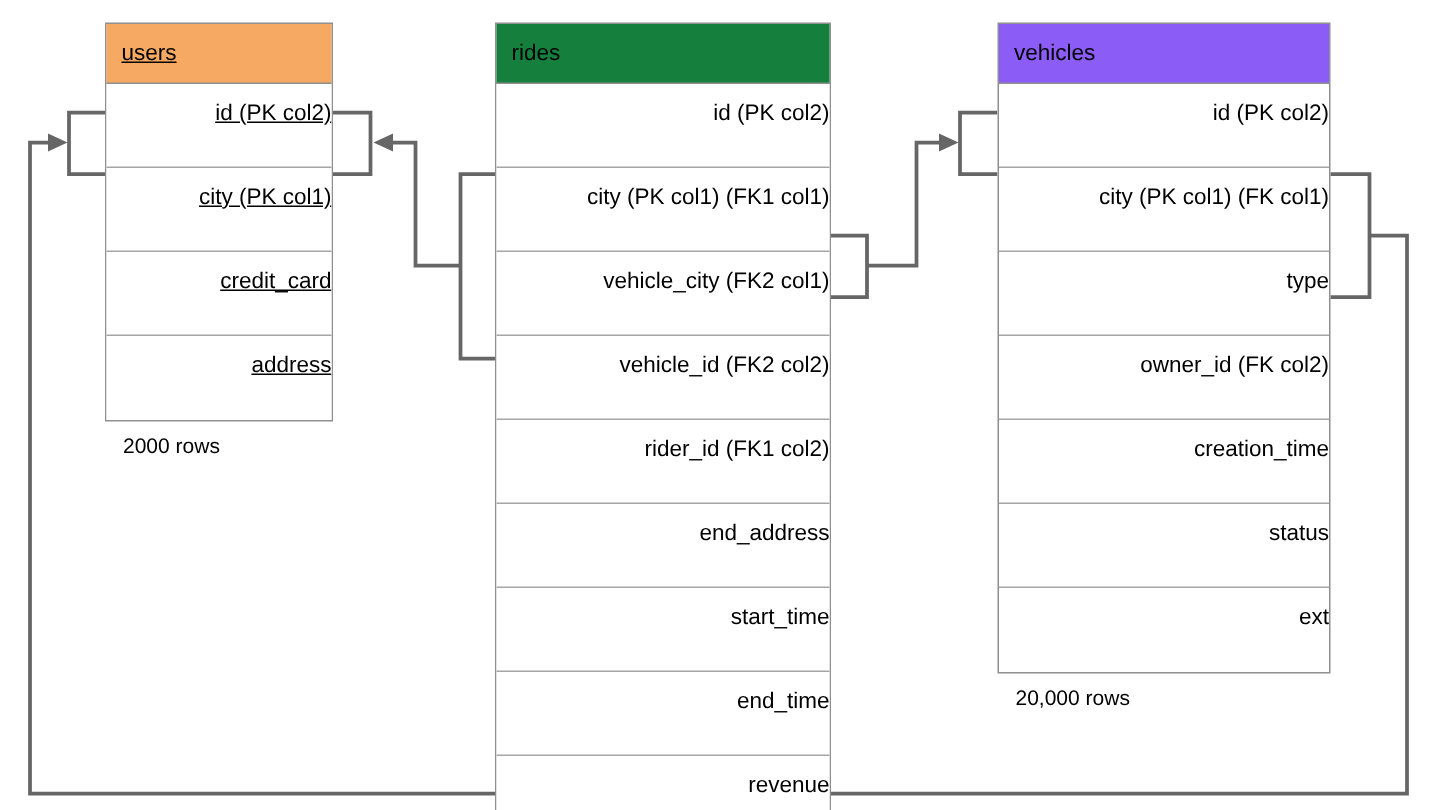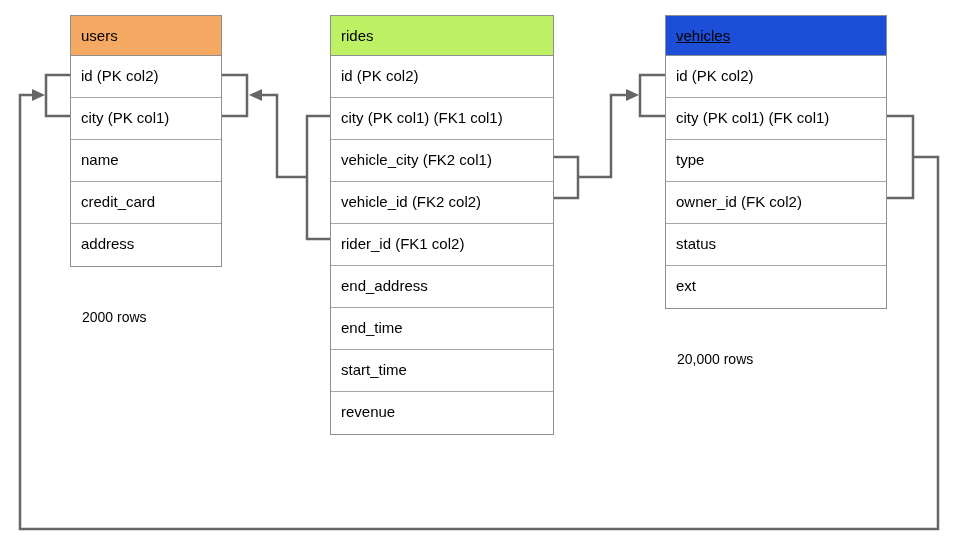--- a/index.html
+++ b/index.html
@@ -44,46 +44,46 @@
     line-height: 40px;
     padding-left: 10px;
     font-size: 15px;
     color: #000000;
     border-bottom: 1px solid #8f8f8f;
     box-sizing: border-box;
     white-space: nowrap;
     overflow: hidden;
   }
   .tbl-row {
-    height: 42px;
+    height: 56px;
     line-height: 40px;
     padding-left: 10px;
     font-size: 15px;
     color: #000000;
     background: #ffffff;
     border-bottom: 1px solid #a6a6a6;
     box-sizing: border-box;
     white-space: nowrap;
     overflow: hidden;
+    text-align: right;
   }
   .tbl-row:last-child {
     border-bottom: none;
   }
   .tbl-footer {
     position: absolute;
     top: 100%;
     left: 0;
     padding: 9px 0 0 11px;
     font-size: 14px;
     color: #000000;
     white-space: nowrap;
-    margin-top: 34px;
   }
   
-  #table-users    { left: 70px;  top: 15px; width: 152px; }
+  #table-users    { left: 70px;  top: 15px; width: 152px; text-decoration: underline; }
   #table-rides    { left: 330px; top: 15px; width: 224px; }
   #table-vehicles { left: 665px; top: 15px; width: 222px; }
 </style>
 </head>
 <body>
 
 <div class="canvas">
 
   <svg class="connectors" viewBox="0 0 960 540" xmlns="http://www.w3.org/2000/svg">
 
@@ -101,48 +101,48 @@
     <path d="M70 75 H46 V116 H70"></path>
     <path d="M913 157 H938 V529 H20 V95 H32"></path>
     <polygon points="45,95 32,89 32,101"></polygon>
   </svg>
 
   <div class="db-table" id="table-users">
     <div class="tbl-header" style="background: rgb(245, 169, 98);">users</div>
     <div class="tbl-rows">
         <div class="tbl-row">id (PK col2)</div>
         <div class="tbl-row">city (PK col1)</div>
-        <div class="tbl-row">name</div>
         <div class="tbl-row">credit_card</div>
         <div class="tbl-row">address</div>
       </div>
     <div class="tbl-footer">2000 rows</div>
   </div>
 
   <div class="db-table" id="table-rides">
-    <div class="tbl-header" style="background: #bef264;">rides</div>
+    <div class="tbl-header" style="background: #15803d;">rides</div>
     <div class="tbl-rows">
         <div class="tbl-row">id (PK col2)</div>
         <div class="tbl-row">city (PK col1) (FK1 col1)</div>
         <div class="tbl-row">vehicle_city (FK2 col1)</div>
         <div class="tbl-row">vehicle_id (FK2 col2)</div>
         <div class="tbl-row">rider_id (FK1 col2)</div>
         <div class="tbl-row">end_address</div>
+        <div class="tbl-row">start_time</div>
         <div class="tbl-row">end_time</div>
-        <div class="tbl-row">start_time</div>
         <div class="tbl-row">revenue</div>
       </div>
   </div>
 
   <div class="db-table" id="table-vehicles">
-    <div class="tbl-header" style="background: #1d4ed8; text-decoration: underline;">vehicles</div>
+    <div class="tbl-header" style="background: #8b5cf6;">vehicles</div>
     <div class="tbl-rows">
         <div class="tbl-row">id (PK col2)</div>
         <div class="tbl-row">city (PK col1) (FK col1)</div>
         <div class="tbl-row">type</div>
         <div class="tbl-row">owner_id (FK col2)</div>
+        <div class="tbl-row">creation_time</div>
         <div class="tbl-row">status</div>
         <div class="tbl-row">ext</div>
       </div>
     <div class="tbl-footer">20,000 rows</div>
   </div>
 
 </div>
 
 </body></html>

